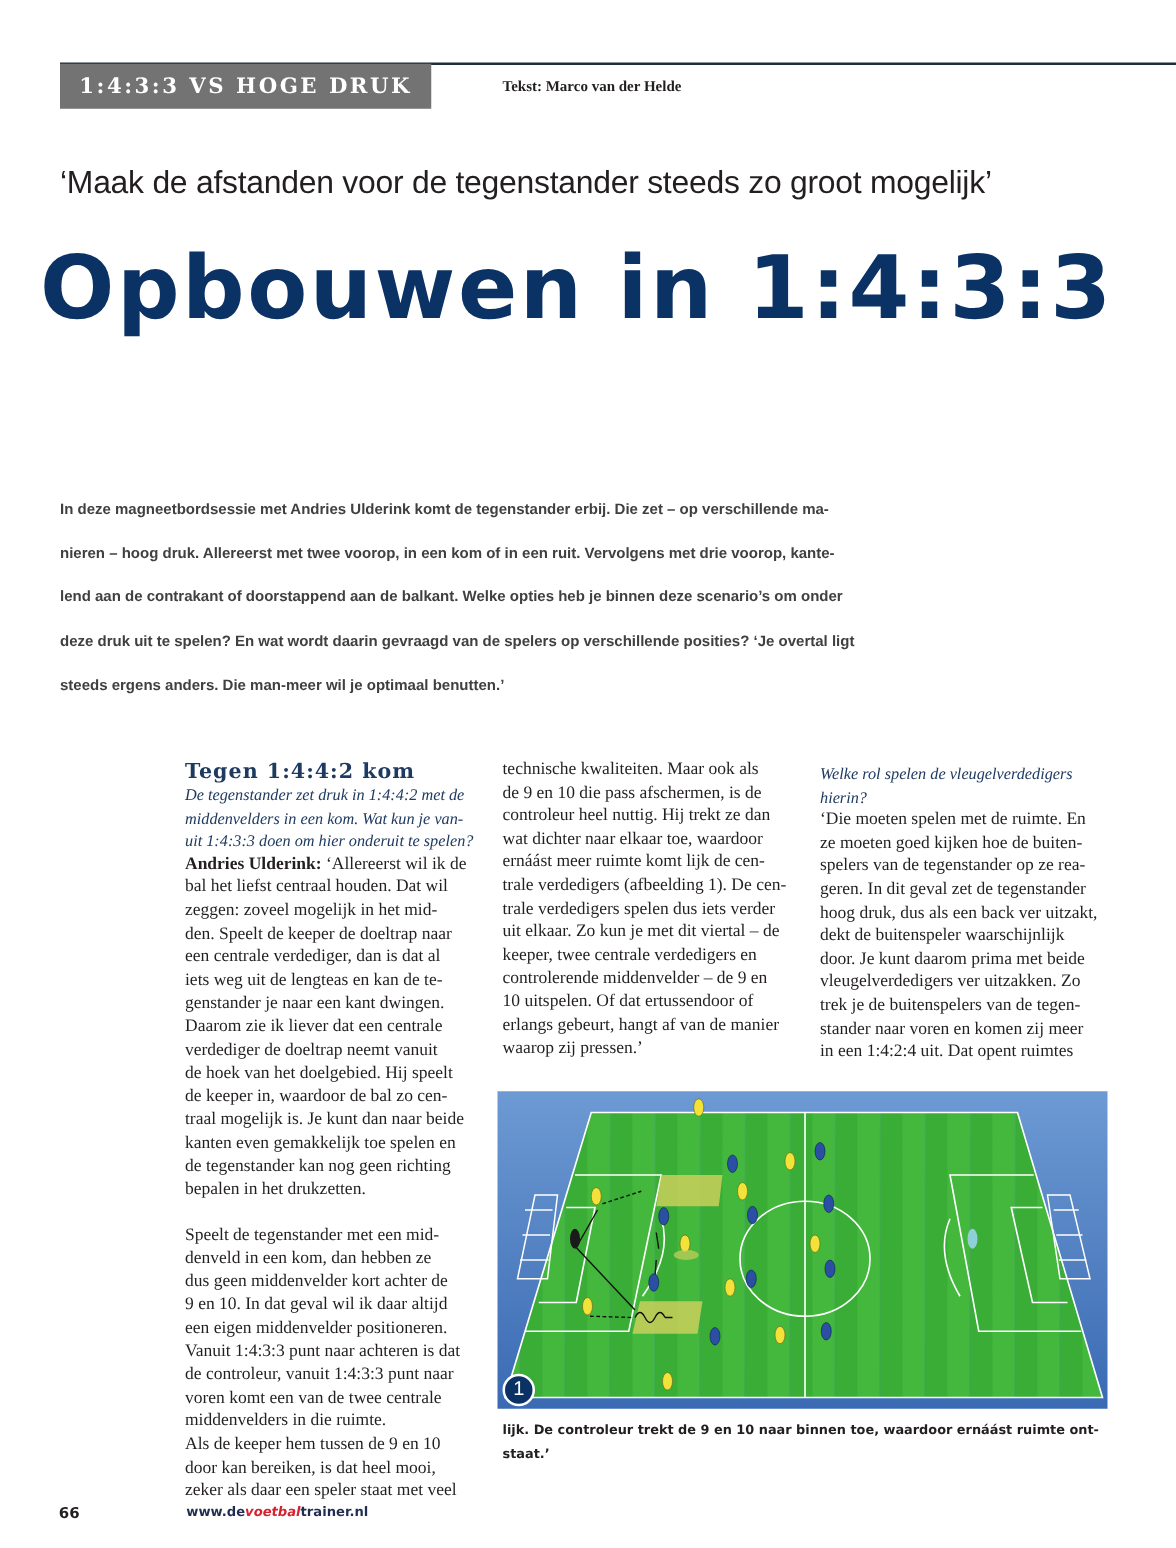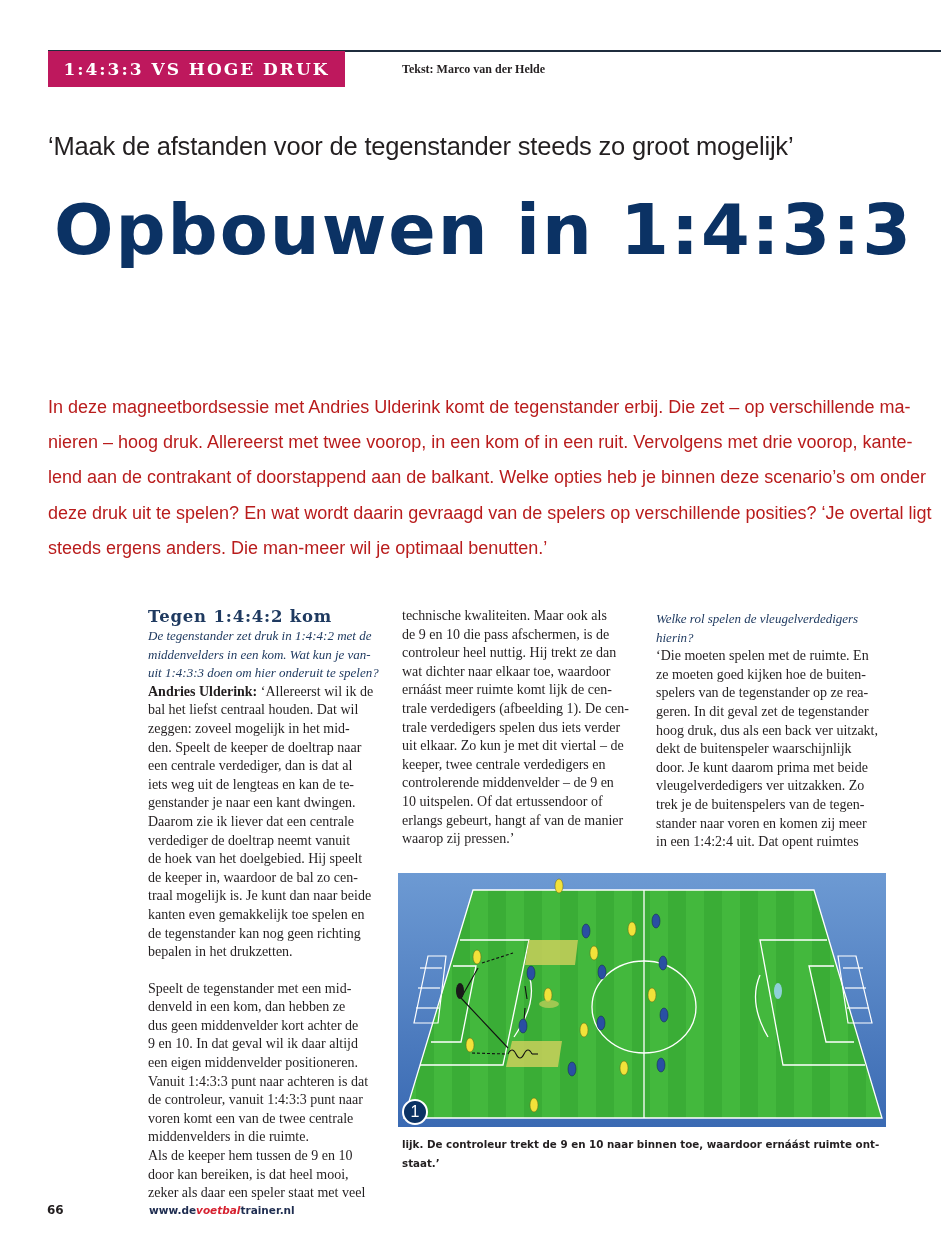--- a/index.html
+++ b/index.html
@@ -1,29 +1,29 @@
 <!DOCTYPE html>
 <html><head>
   <meta charset="utf-8">
   <style>
     * { box-sizing: border-box; margin: 0; padding: 0; }
     html, body { width: 941px; height: 1238px; background: #ffffff; overflow: hidden; }
     body { position: relative; font-family: "DejaVu Serif", serif; color: #231f20; }
 
     .top-rule { position: absolute; left: 48px; top: 50px; width: 893px; height: 1.5px; background: #1f2d3d; }
-    .section-tag { position: absolute; left: 48px; top: 51px; width: 297px; height: 36px; background: #be185d;
+    .section-tag { position: absolute; left: 48px; top: 51px; width: 297px; height: 36px; background: #737373;
       color: #fff; font-family: "DejaVu Serif", serif; font-weight: bold; font-size: 17px; letter-spacing: 2px;
       display: flex; align-items: center; justify-content: center; }
     .byline { position: absolute; left: 402px; top: 62px; font-family: "Liberation Serif", serif; font-size: 12px; font-weight: bold; color: #231f20; }
 
     .kicker { position: absolute; left: 48px; top: 132px; font-family: "Liberation Sans", sans-serif; font-size: 25.5px; color: #231f20; letter-spacing: -0.2px; white-space: nowrap; }
-    .headline { position: absolute; left: 54px; top: 186px; font-family: "DejaVu Sans", sans-serif; font-weight: bold; font-size: 70px; line-height: 88px; color: #0b3264; letter-spacing: 2px; }
+    .headline { position: absolute; left: 32px; top: 186px; font-family: "DejaVu Sans", sans-serif; font-weight: bold; font-size: 70px; line-height: 88px; color: #0b3264; letter-spacing: 2px; }
     .headline span { display: block; white-space: nowrap; }
 
-    .intro { position: absolute; left: 48px; top: 390px; width: 848px; font-family: "Liberation Sans", sans-serif; font-weight: normal; font-size: 18px; line-height: 35.2px; color: #b91c1c; }
+    .intro { position: absolute; left: 48px; top: 390px; width: 848px; font-family: "Liberation Sans", sans-serif; font-weight: bold; font-size: 12px; line-height: 35.2px; color: #404040; }
     .intro span { display: block; white-space: nowrap; }
 
     .col { position: absolute; top: 607px; width: 238px; font-family: "Liberation Serif", serif; font-size: 14px; line-height: 18.6px; color: #231f20; }
     .col .line { display: block; white-space: nowrap; }
     .col1 { left: 148px; }
     .col2 { left: 402px; }
     .col3 { left: 656px; top: 610px; }
     .sub-head { font-family: "DejaVu Serif", serif; font-weight: bold; font-size: 16.5px; color: #1f3a60; letter-spacing: 0.8px; line-height: 20px; display: block; }
     .q { font-style: italic; color: #1f3a60; font-size: 13px; }
     .gap { height: 18px; display: block; }

